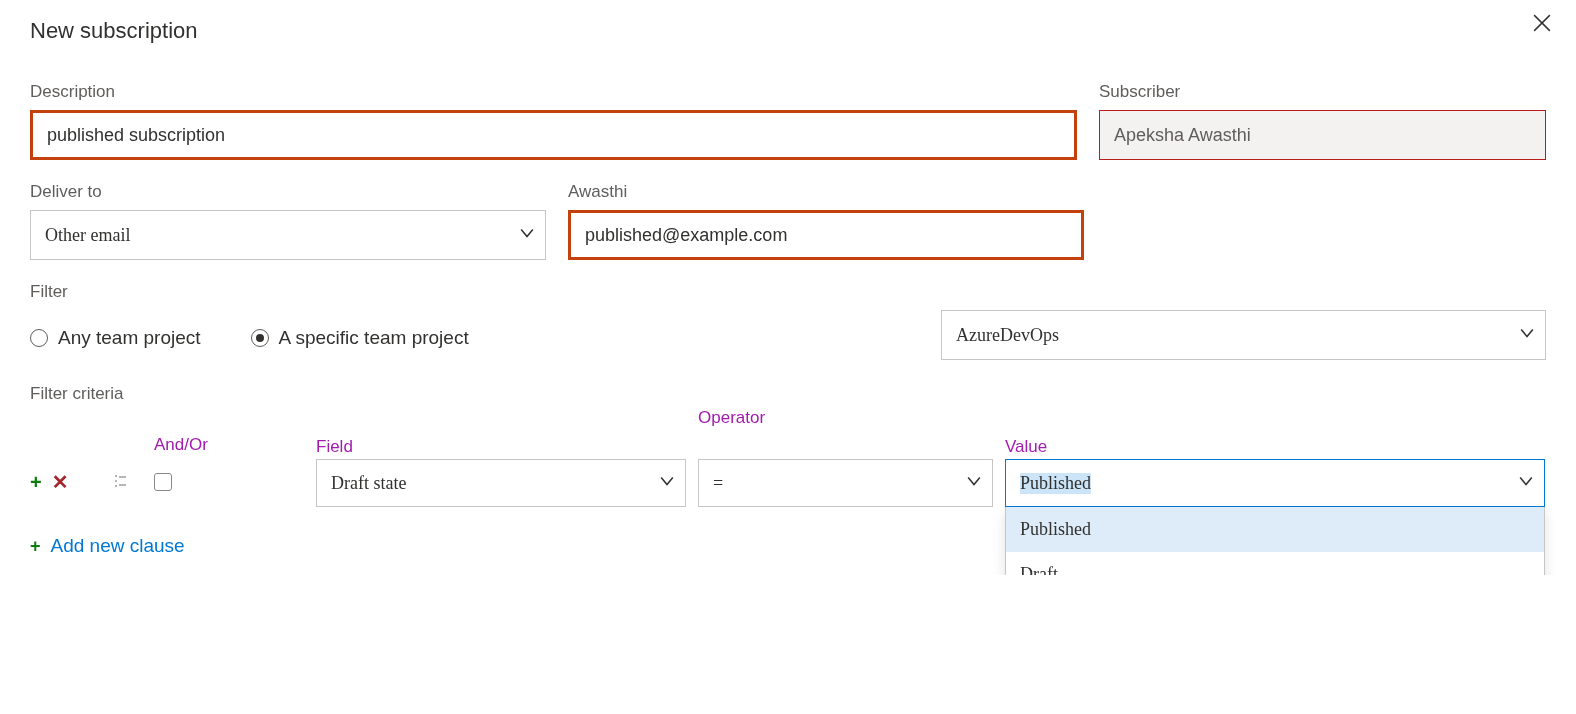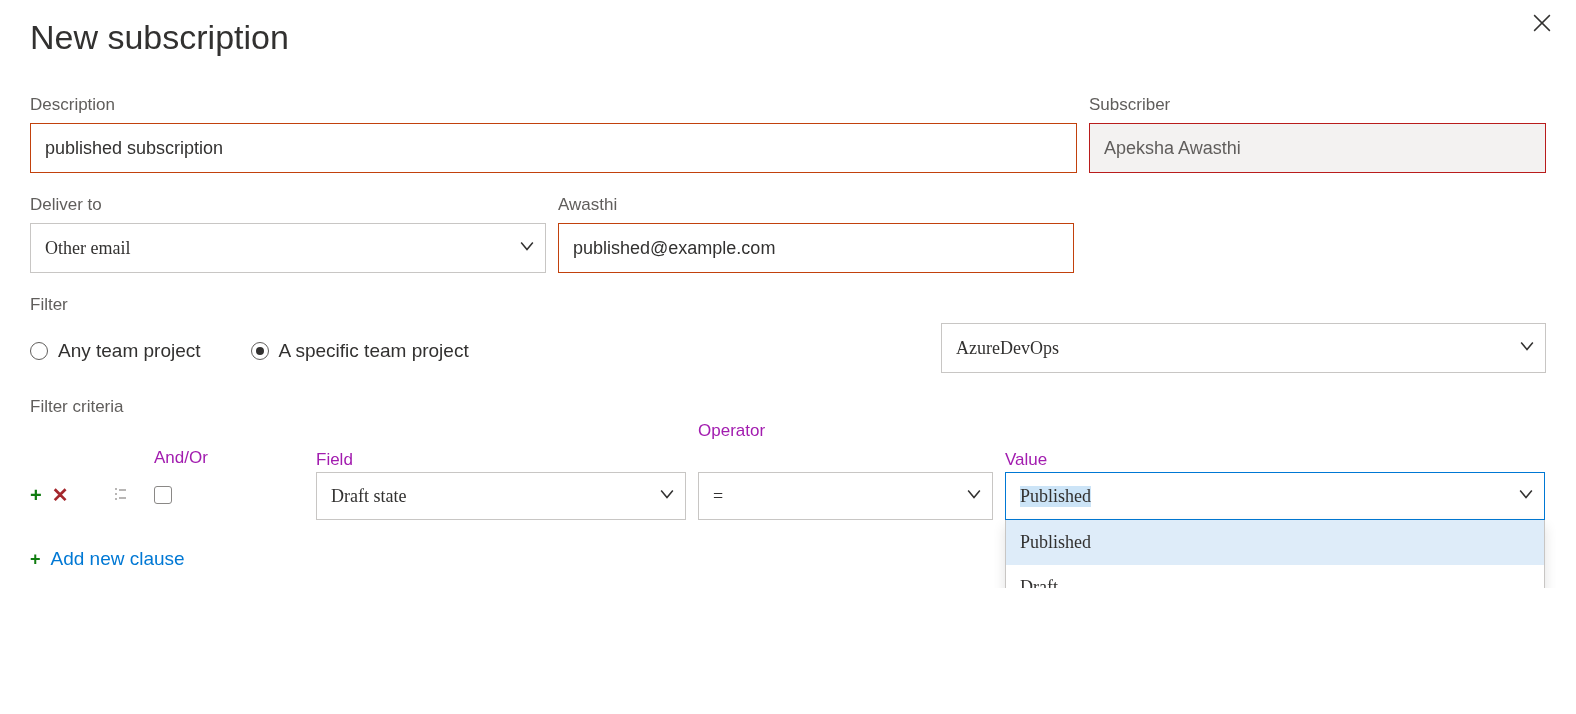--- a/index.html
+++ b/index.html
@@ -24,41 +24,41 @@
       height: 24px;
       display: flex;
       align-items: center;
       justify-content: center;
     }
     .close-btn svg {
       width: 18px;
       height: 18px;
     }
     .dialog-title {
-      font-size: 34px;
+      font-size: 22px;
       font-weight: 400;
       color: #323130;
       margin-bottom: 38px;
     }
     .form-row {
       display: flex;
-      gap: 12px;
+      gap: 22px;
       margin-bottom: 22px;
     }
     .field-group {
       display: flex;
       flex-direction: column;
     }
     .field-label {
       color: #605e5c;
       font-size: 17px;
       margin-bottom: 8px;
     }
     .text-input {
-      border: 1px solid #c2410c;
+      border: 3px solid #c2410c;
       padding: 10px 14px;
       font-size: 18px;
       color: #323130;
       background: #ffffff;
       height: 50px;
     }
     .readonly-input {
       border: 1px solid #b91c1c;
       padding: 10px 14px;
       font-size: 18px;

